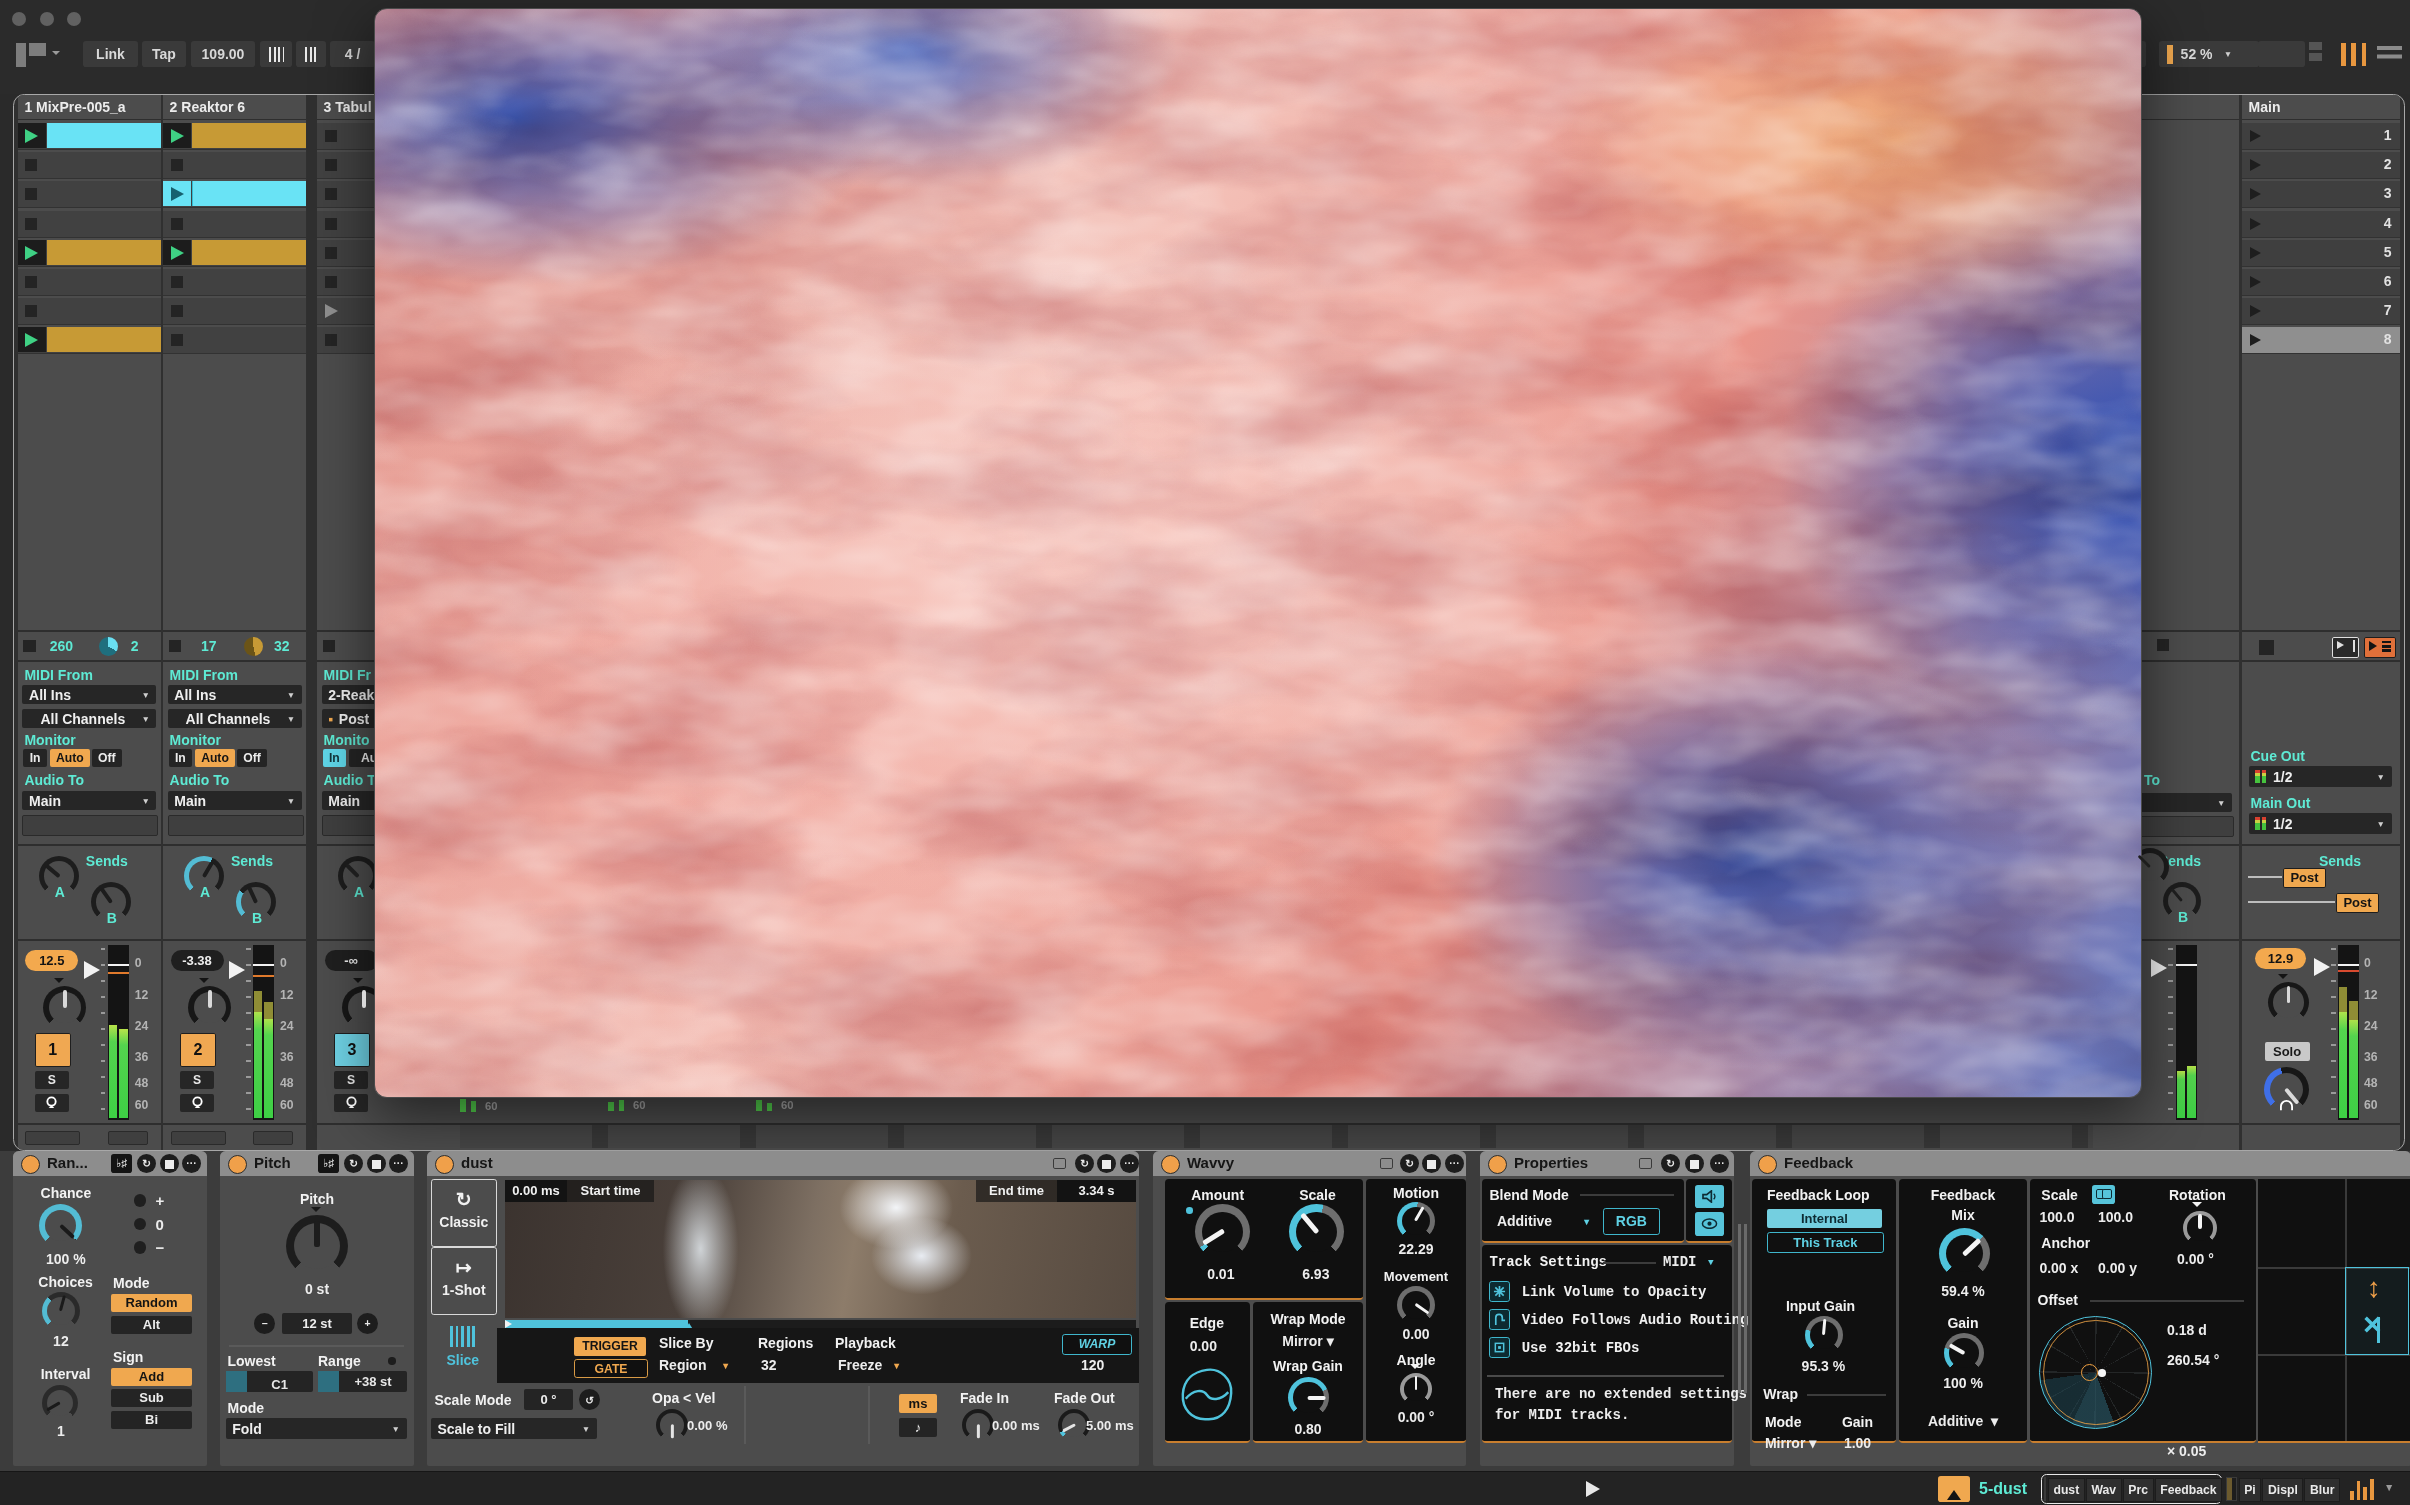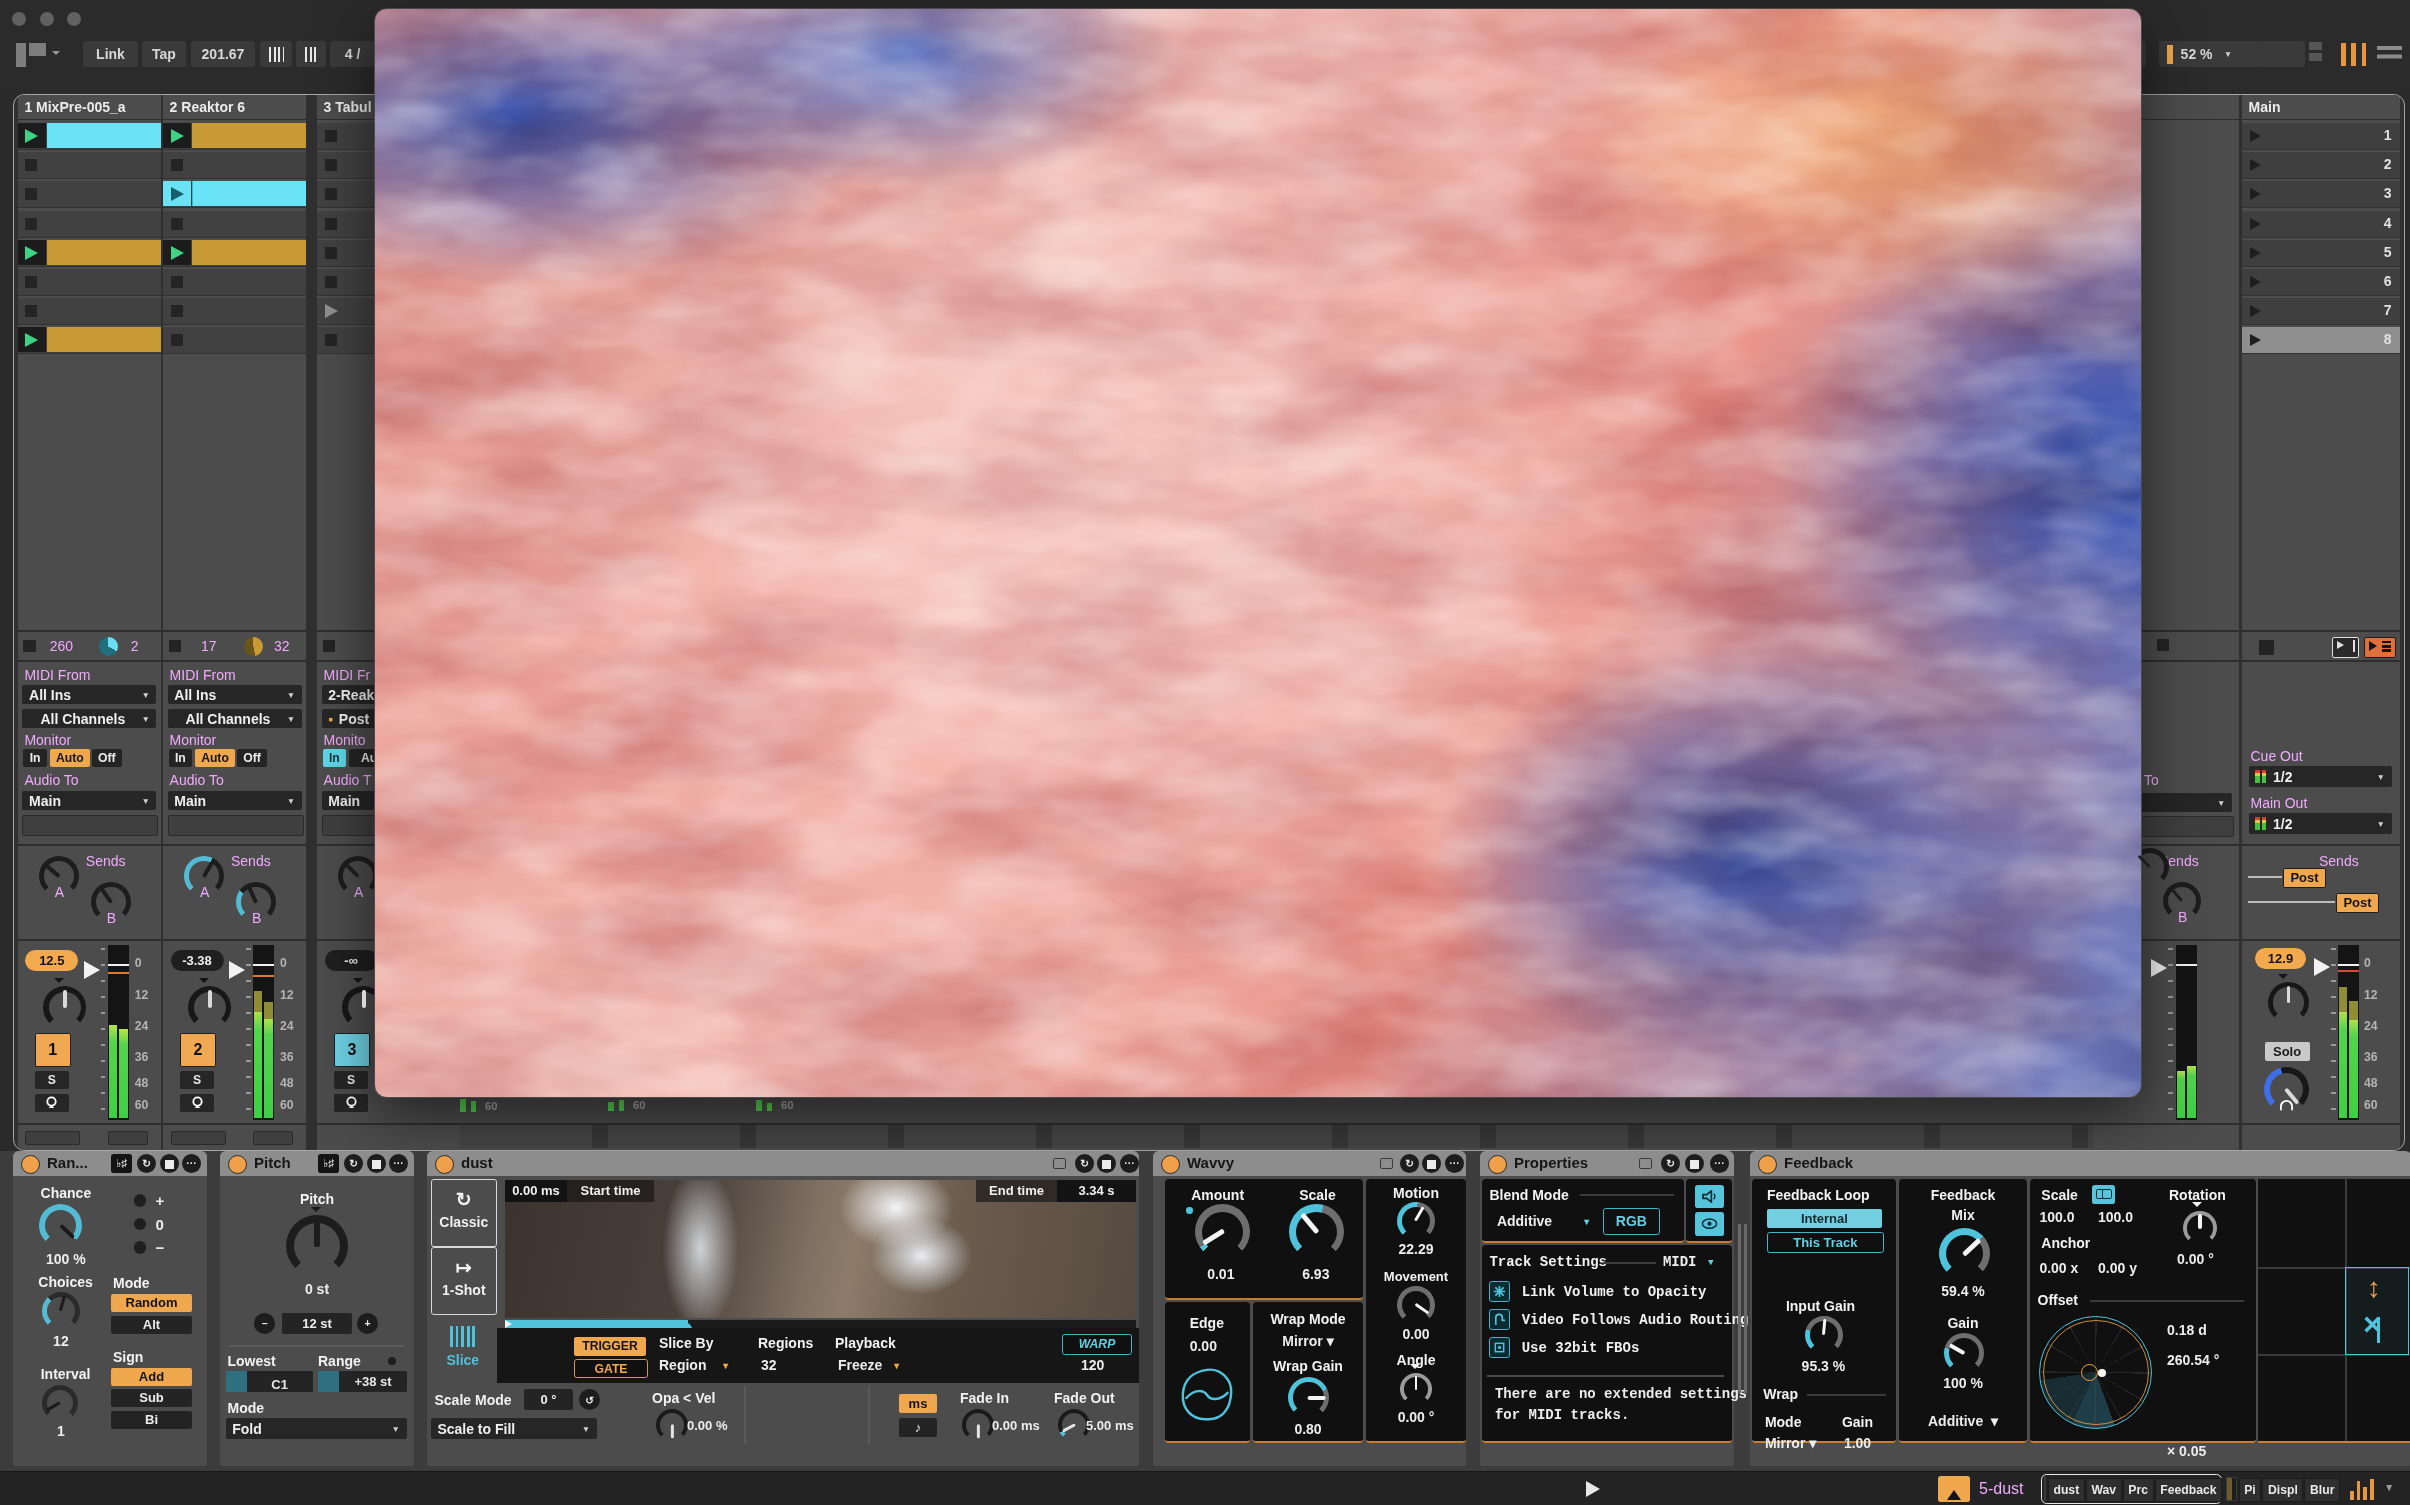--- a/index.html
+++ b/index.html
@@ -1,19 +1,19 @@
 <!DOCTYPE html>
 <html style="font-size:15px"><head>
 <meta charset="utf-8">
 <style>
   html,body{margin:0;padding:0;background:#1b1b1b;}
   #app{position:relative;width:2411px;height:1506px;background:#2a2a2a;overflow:hidden;
        font-family:"Liberation Sans",sans-serif;color:#e6e6e6;-webkit-font-smoothing:antialiased;}
   .abs{position:absolute;}
-  .lbl{font-size:14px;font-weight:400;color:#f0abfc;white-space:nowrap;}
+  .lbl{font-size:14px;font-weight:700;color:#5eead4;white-space:nowrap;}
   .cyan{color:#5fd1e4;}
   .orangetx{color:#f0a84f;}
   .ctr{text-align:center;}
   
   .tbox{position:absolute;height:26px;background:#3a3a3a;border-radius:2.8px;color:#d8d8d8;
         font-size:14px;font-weight:700;display:flex;align-items:center;justify-content:center;}
   .traffic{position:absolute;width:14px;height:14px;border-radius:50%;background:#616161;}
   
   .sframe{position:absolute;left:13px;top:94px;width:2390px;height:1055px;background:#303030;
           border:1.9px solid #a8a8a8;border-radius:11.3px;overflow:hidden;}
@@ -101,21 +101,21 @@
     <div class="traffic" style="left:12.2px;top:12.2px;"></div>
     <div class="traffic" style="left:40px;top:12.2px;"></div>
     <div class="traffic" style="left:67px;top:12.2px;"></div>
     <div class="abs" style="left:16px;top:43px;width:45px;height:23.5px;">
       <div class="abs" style="left:0;top:0;width:10.4px;height:23.5px;background:#7d7d7d;"></div>
       <div class="abs" style="left:13px;top:0;width:17px;height:13px;background:#7d7d7d;"></div>
       <div class="abs" style="left:36px;top:7.5px;width:0;height:0;border:4.7px solid transparent;border-top-color:#9a9a9a;"></div>
     </div>
     <div class="tbox" style="left:83px;top:41px;width:55px;">Link</div>
     <div class="tbox" style="left:142px;top:41px;width:44px;">Tap</div>
-    <div class="tbox" style="left:191px;top:41px;width:64px;">201.67</div>
+    <div class="tbox" style="left:191px;top:41px;width:64px;">109.00</div>
     <div class="tbox" style="left:260px;top:41px;width:32px;">
       <div style="width:15px;height:15px;background:repeating-linear-gradient(90deg,#e8e8e8 0 1.9px,transparent 1.9px 4.7px);"></div>
     </div>
     <div class="tbox" style="left:296px;top:41px;width:30px;">
       <div style="width:13px;height:15px;background:repeating-linear-gradient(90deg,#e8e8e8 0 1.9px,transparent 1.9px 4.7px);"></div>
     </div>
     <div class="tbox" style="left:330px;top:41px;width:45px;">4 /</div>
     <div class="tbox" style="left:2121px;top:41px;width:24.5px;border-radius:0 2.8px 2.8px 0;">z</div>
     <div class="tbox" style="left:2159px;top:41px;width:92px;justify-content:flex-start;padding-left:7.5px;">
       <div style="width:6.6px;height:19px;background:#f0a84f;margin-right:7.5px;"></div>

